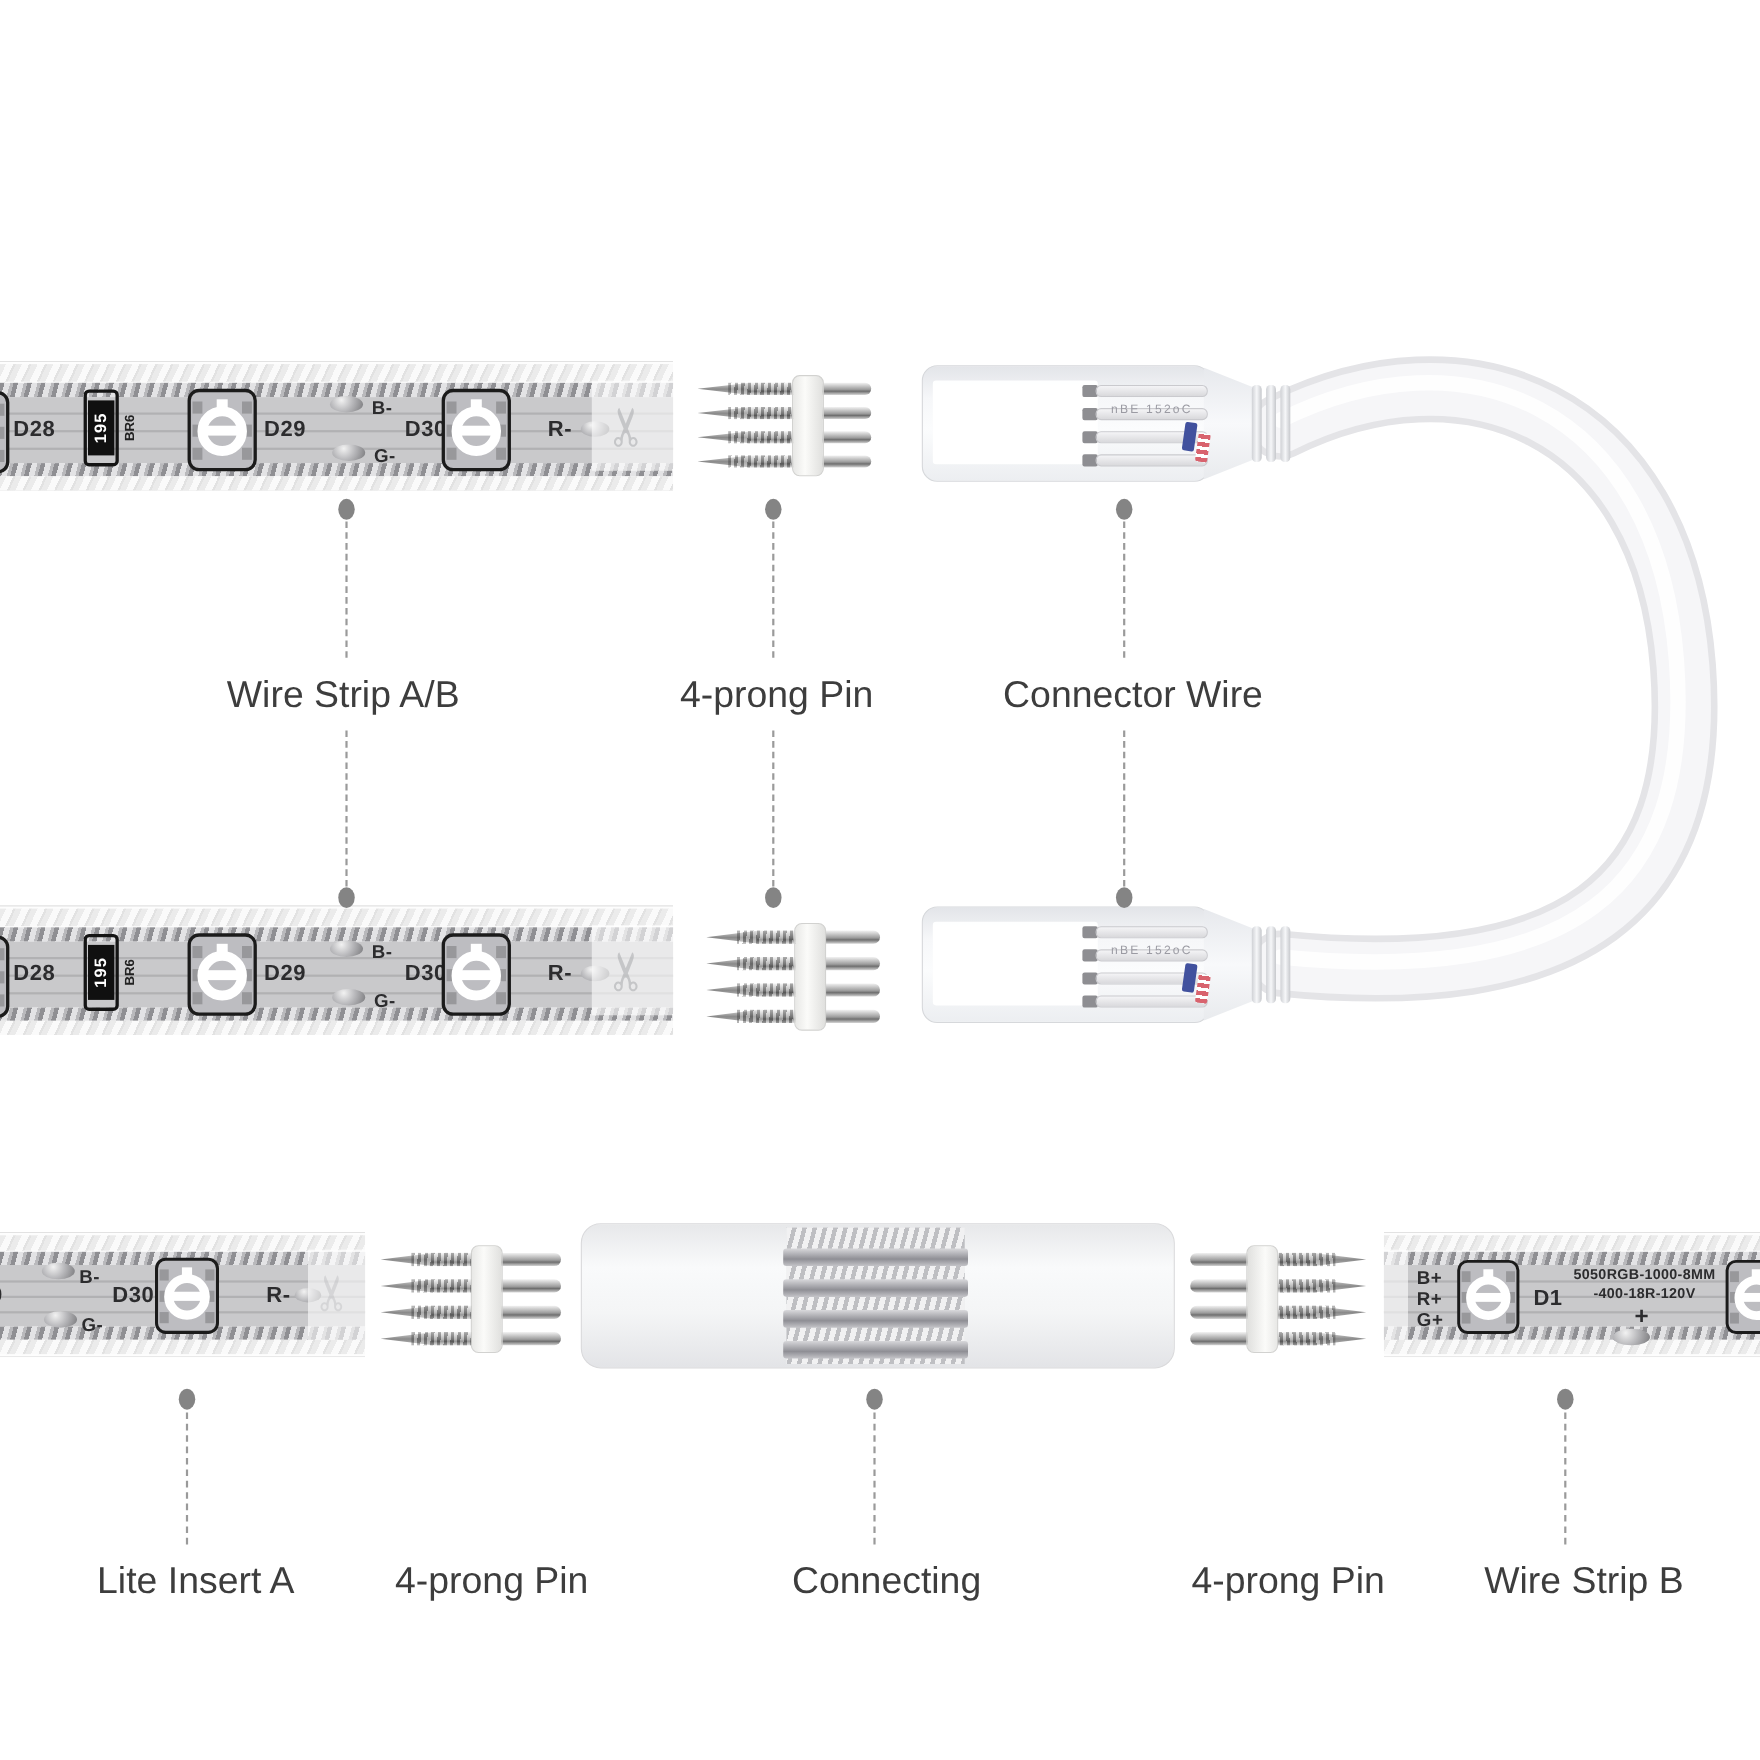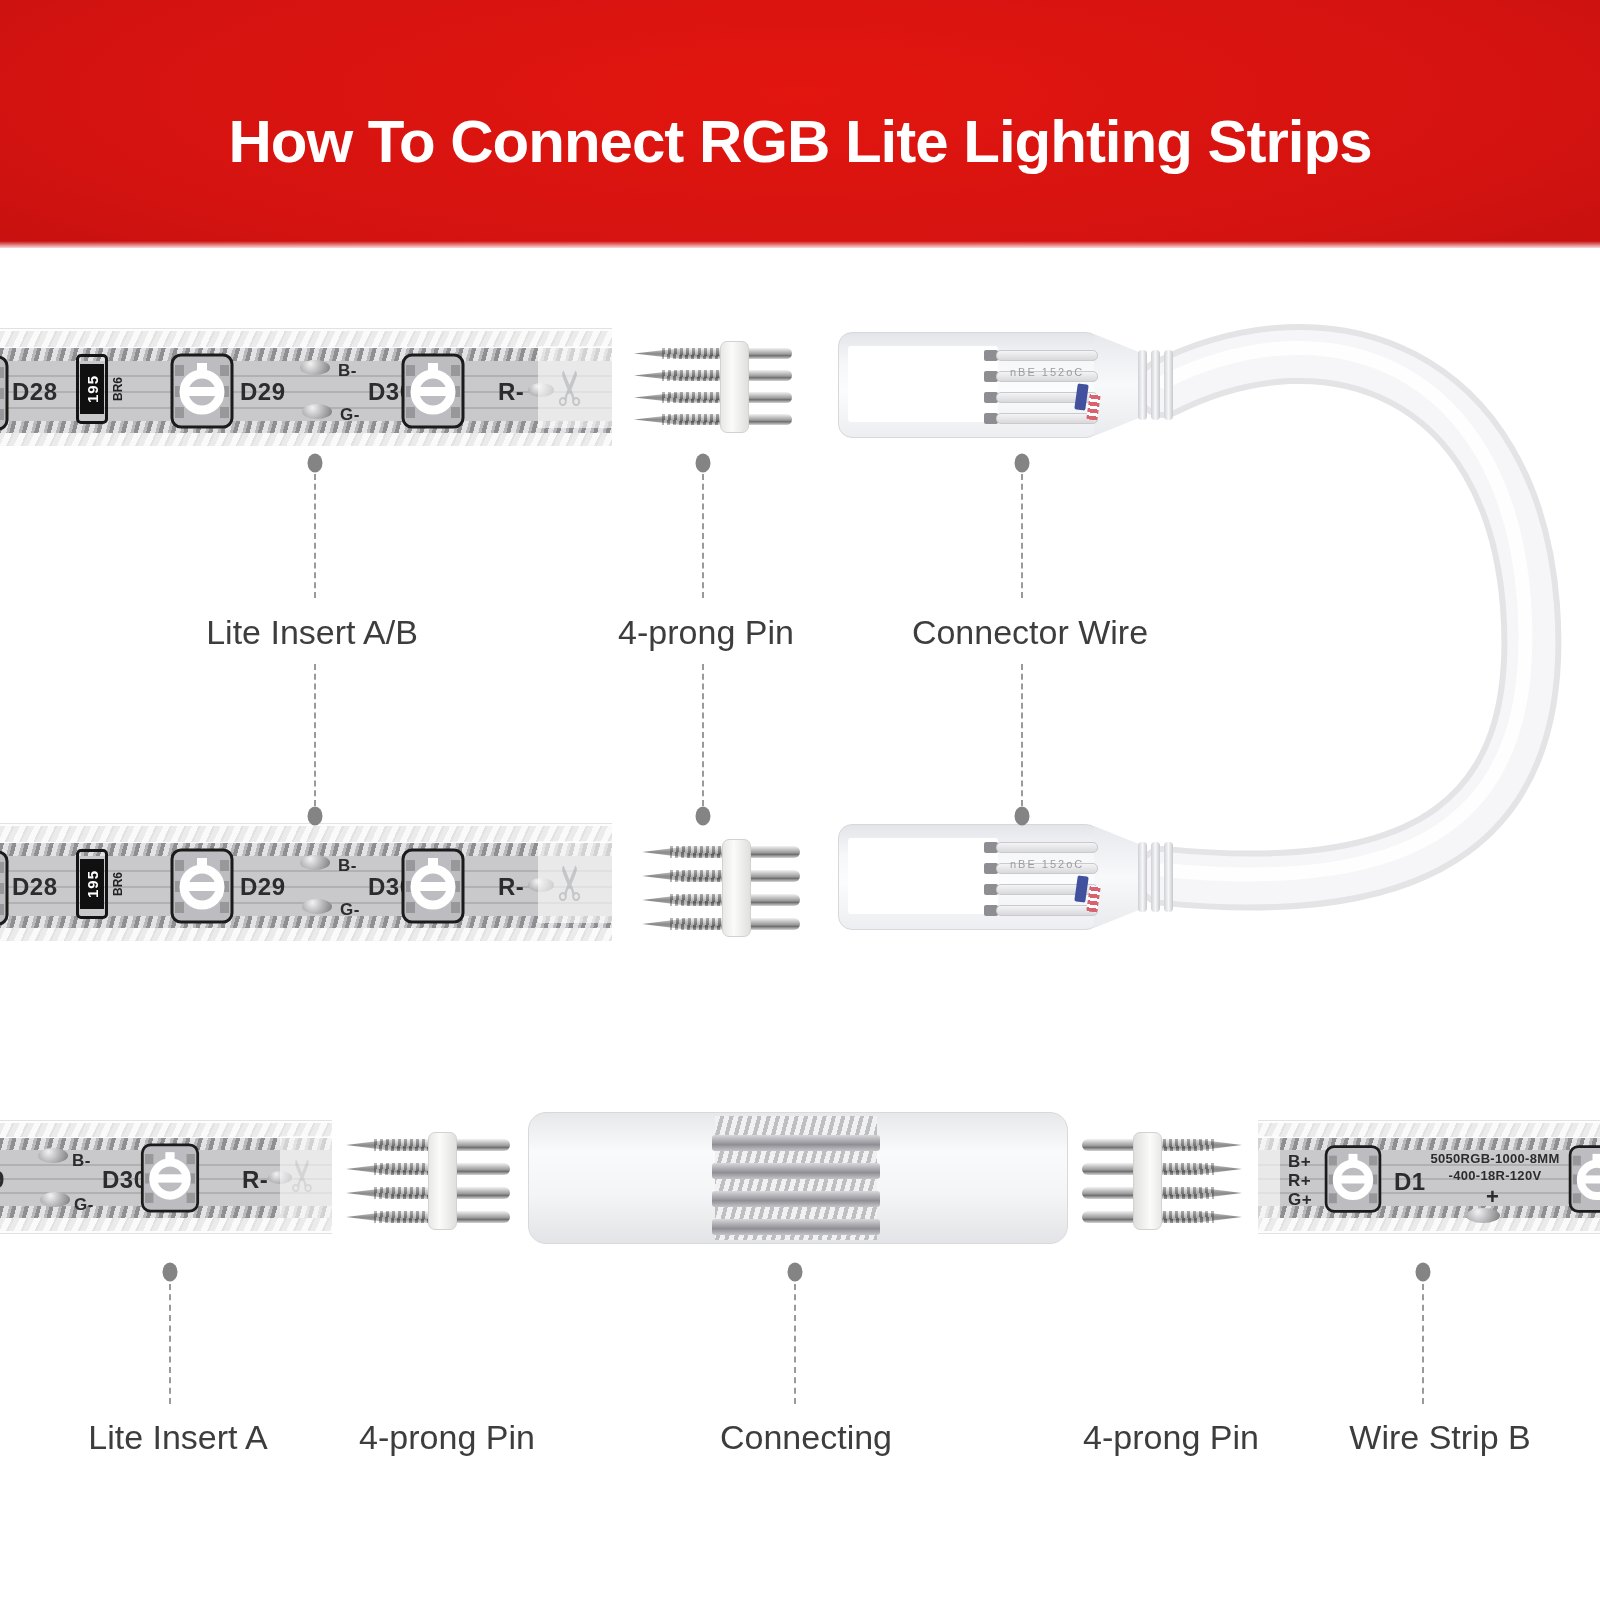--- a/index.html
+++ b/index.html
@@ -23,21 +23,21 @@
 
   
   .strip { position:absolute; background:#fdfdfd; overflow:hidden;
     box-shadow:inset 0 1px 0 #e2e2e2, inset 0 -1px 0 #e2e2e2; }
   .band-tex { position:absolute; left:0; right:0;
     background:repeating-linear-gradient(115deg,#ebebeb 0 5px,#fafafa 5px 11px,#e2e2e2 11px 13px); }
   .band-rope { position:absolute; left:0; right:0;
     background:repeating-linear-gradient(105deg,#8f8f93 0 4px,#e3e3e5 4px 9px,#b9b9bc 9px 12px); }
   .pcb { position:absolute; left:0; right:0; background:#c9c9cb; }
   .trace { position:absolute; left:0; right:0; height:1.5px; background:#ababad; opacity:.8; }
-  .stext { position:absolute; font-weight:bold; color:#2c2c2e; font-size:24px; line-height:1; letter-spacing:.5px; }
+  .stext { position:absolute; font-weight:bold; color:#2c2c2e; font-size:20px; line-height:1; letter-spacing:.5px; }
   .stext.sm { font-size:17px; } .stext.xs { font-size:13px; letter-spacing:.3px; } .stext.plus { font-size:22px; }
   .chip { position:absolute; }
   .res { position:absolute; width:32px; height:70px; border:3px solid #141414; border-radius:5px; box-sizing:border-box; }
   .res::before { content:""; position:absolute; left:1px; right:1px; top:7px; bottom:7px; background:#101010; }
   .res-val { position:absolute; left:50%; top:50%; transform:translate(-50%,-50%) rotate(-90deg);
     color:#ffffff; font-size:15px; font-weight:bold; letter-spacing:1px; }
   .res-code { position:absolute; transform:rotate(-90deg); font-size:12px; font-weight:bold; color:#222; }
   .dome { position:absolute; border-radius:50%;
     background:radial-gradient(circle at 35% 25%, #f2f2f2 0%, #b9b9bc 45%, #77777a 100%); }
   .cut { position:absolute; background:rgba(255,255,255,.6); }
@@ -112,23 +112,20 @@
         <rect x="57" y="13" width="9" height="11" fill="#98989b"></rect>
         <rect x="57" y="34" width="9" height="11" fill="#98989b"></rect>
         <rect x="57" y="55" width="9" height="11" fill="#98989b"></rect>
         <circle cx="39" cy="40" r="18" fill="none" stroke="#ffffff" stroke-width="9"></circle>
         <rect x="23" y="35" width="32" height="9" fill="#ffffff"></rect>
         <rect x="34" y="11" width="10" height="10" fill="#ffffff"></rect>
       </g>
     </defs>
   </svg>
 
-  <div class="header">
-    <div class="title">How To Connect RGB Lite Lighting Strips</div>
-  </div>
 
   <svg class="cable" width="1600" height="1600" viewBox="0 0 1600 1600">
     <path d="M 1164 388 C 1330 305, 1512 372, 1530 606 C 1546 818, 1428 902, 1164 876" fill="none" stroke="#e4e4e7" stroke-width="60" stroke-linecap="round"></path>
     <path d="M 1164 388 C 1330 305, 1512 372, 1530 606 C 1546 818, 1428 902, 1164 876" fill="none" stroke="#f6f6f8" stroke-width="48" stroke-linecap="round"></path>
     <path d="M 1164 382 C 1330 299, 1506 366, 1524 600 C 1540 812, 1428 896, 1164 870" fill="none" stroke="#ffffff" stroke-width="14" stroke-linecap="round" opacity="0.85"></path>
   </svg>
 
   <div class="strip" style="left:0;top:328px;width:612px;height:118px;">
     <div class="band-tex" style="top:3px;height:16px;"></div>
     <div class="band-rope" style="top:20px;height:13px;"></div>
@@ -284,21 +281,21 @@
     <div class="wtube" style="left:158px;top:39px;"></div>
     <div class="wtube" style="left:158px;top:60px;"></div>
     <div class="wtube" style="left:158px;top:81px;"></div>
     <div class="wmark">nBE 152oC</div>
     <div class="wblue"></div>
     <div class="wred"></div>
   </div>
 
   <div class="dot" style="left:315px;top:463px;"></div>
   <div class="leader" style="left:314px;top:474px;height:124px;"></div>
-  <div class="lab" style="left:312px;top:614px;">Lite Insert A/B</div>
+  <div class="lab" style="left:312px;top:614px;">Wire Strip A/B</div>
   <div class="leader" style="left:314px;top:664px;height:142px;"></div>
   <div class="dot" style="left:315px;top:816px;"></div>
 
   <div class="dot" style="left:703px;top:463px;"></div>
   <div class="leader" style="left:702px;top:474px;height:124px;"></div>
   <div class="lab" style="left:706px;top:614px;">4-prong Pin</div>
   <div class="leader" style="left:702px;top:664px;height:142px;"></div>
   <div class="dot" style="left:703px;top:816px;"></div>
 
   <div class="dot" style="left:1022px;top:463px;"></div>

